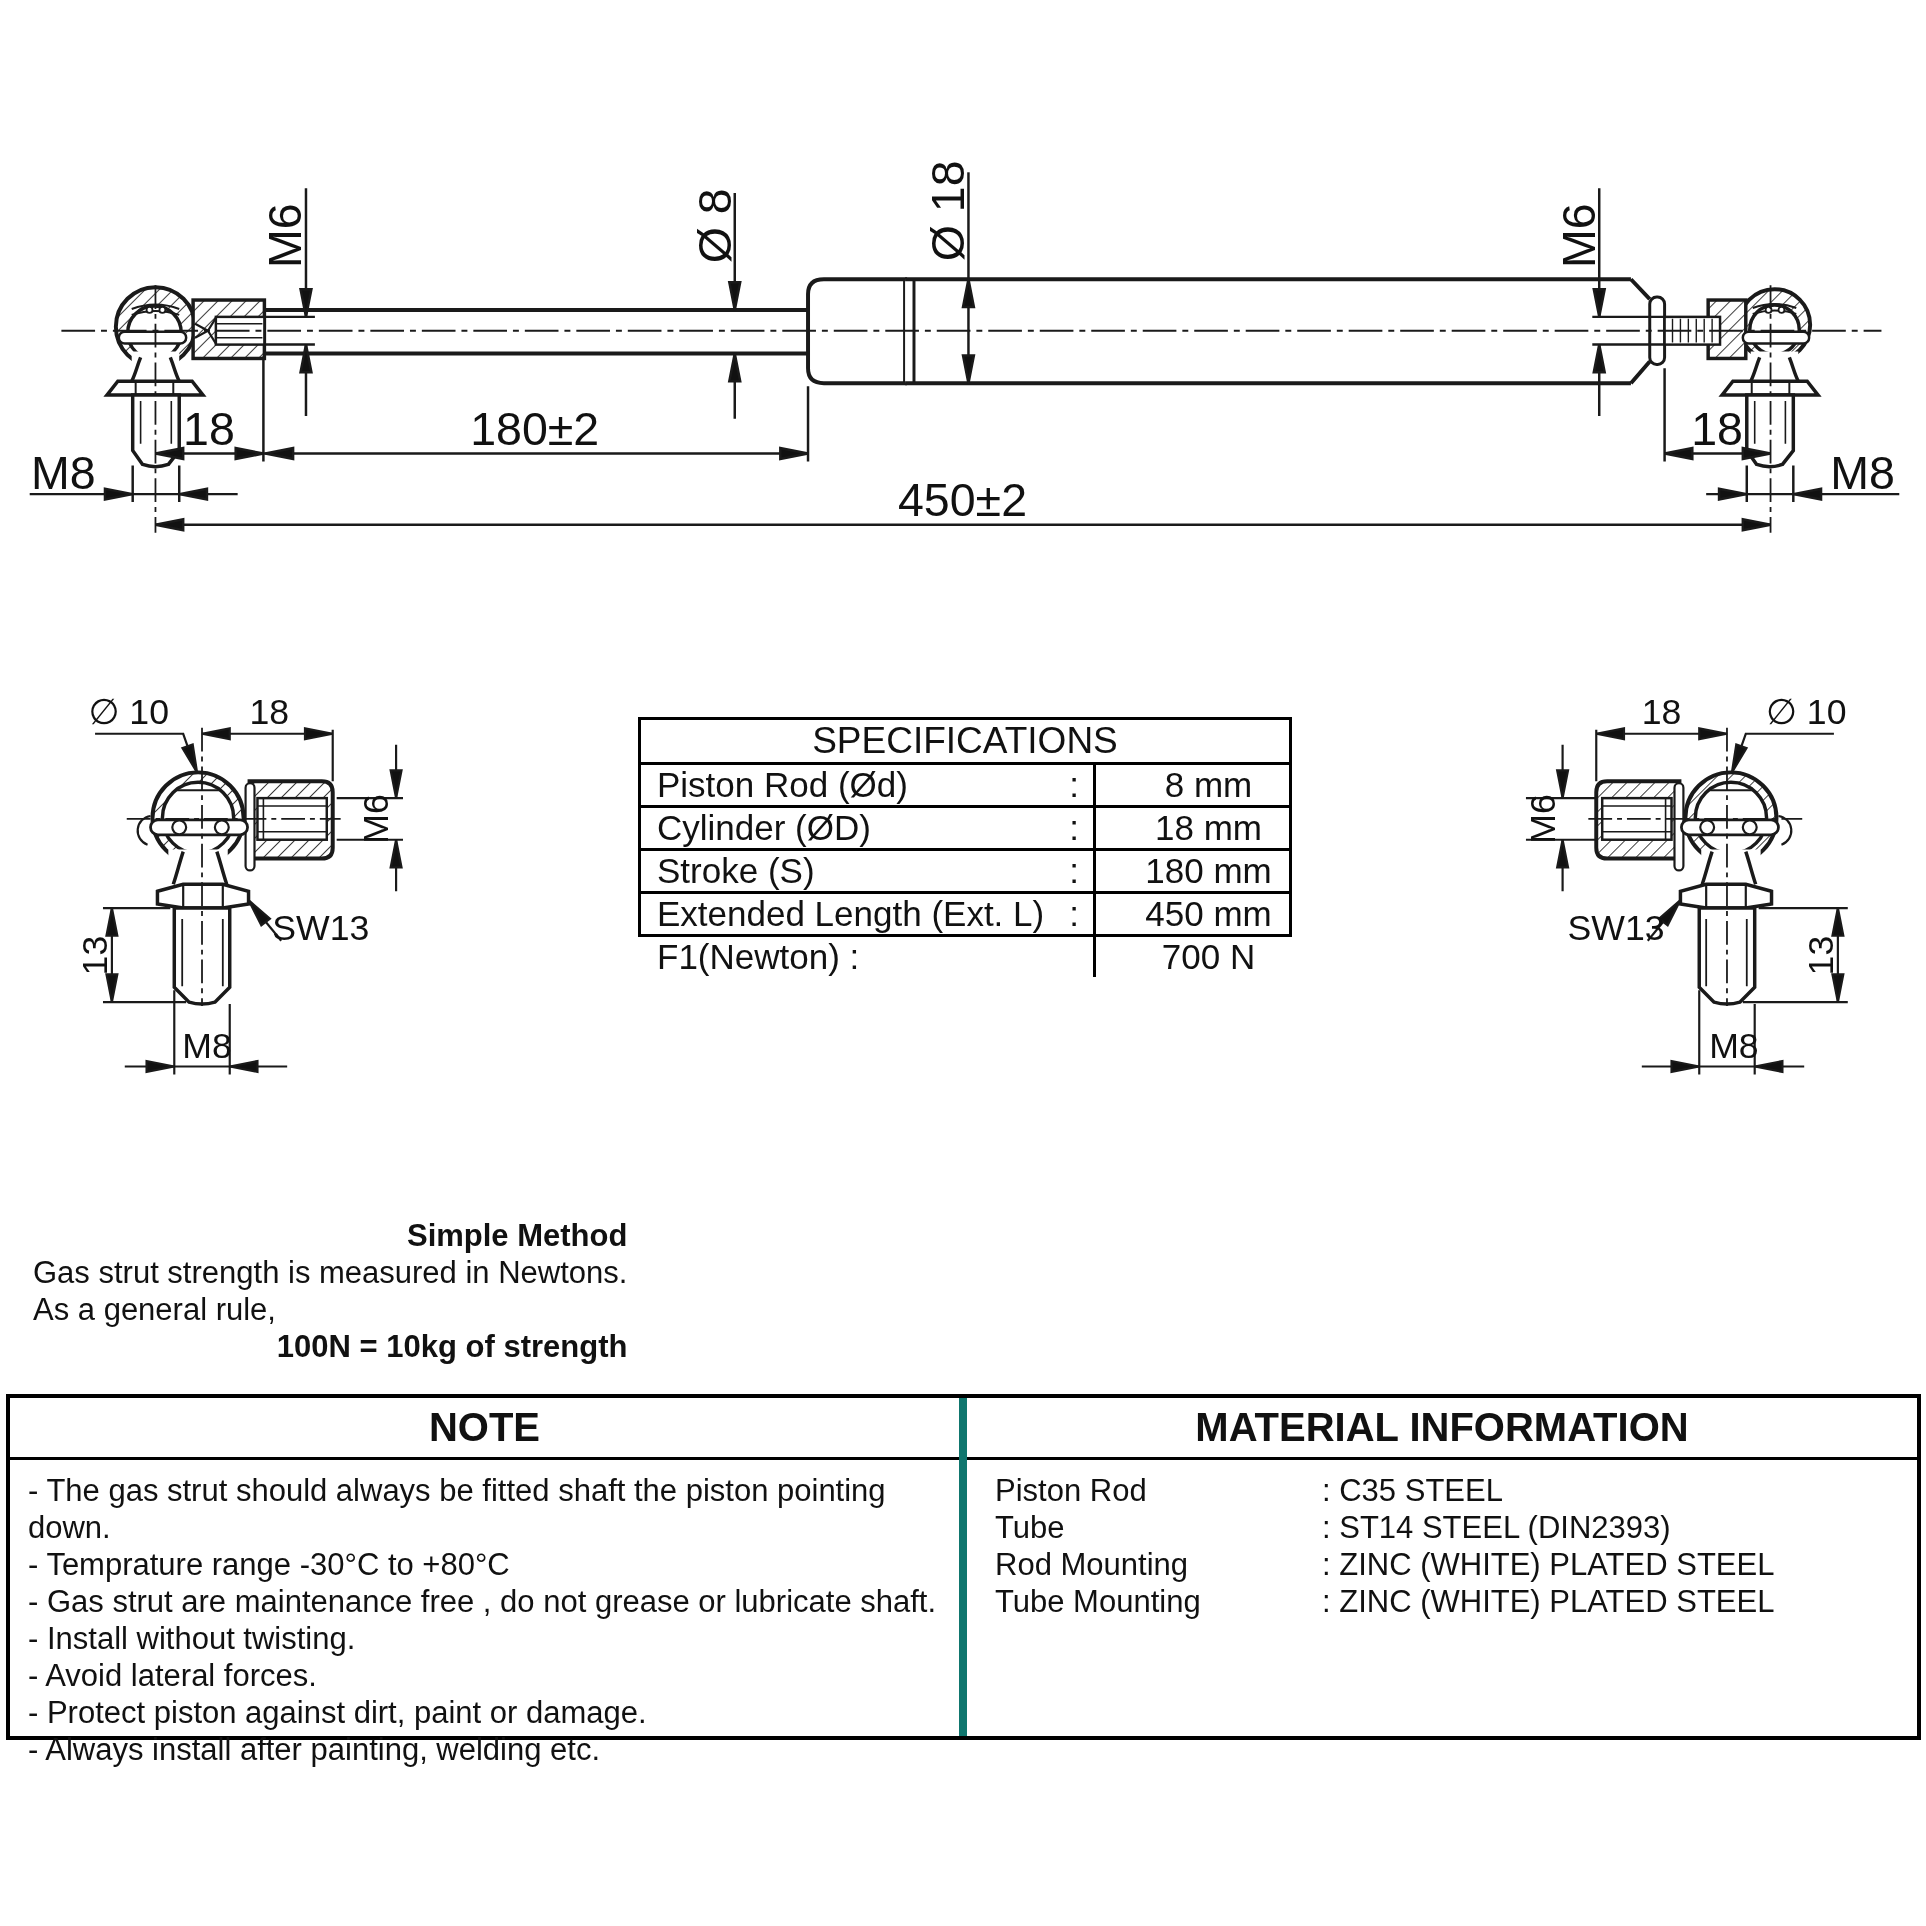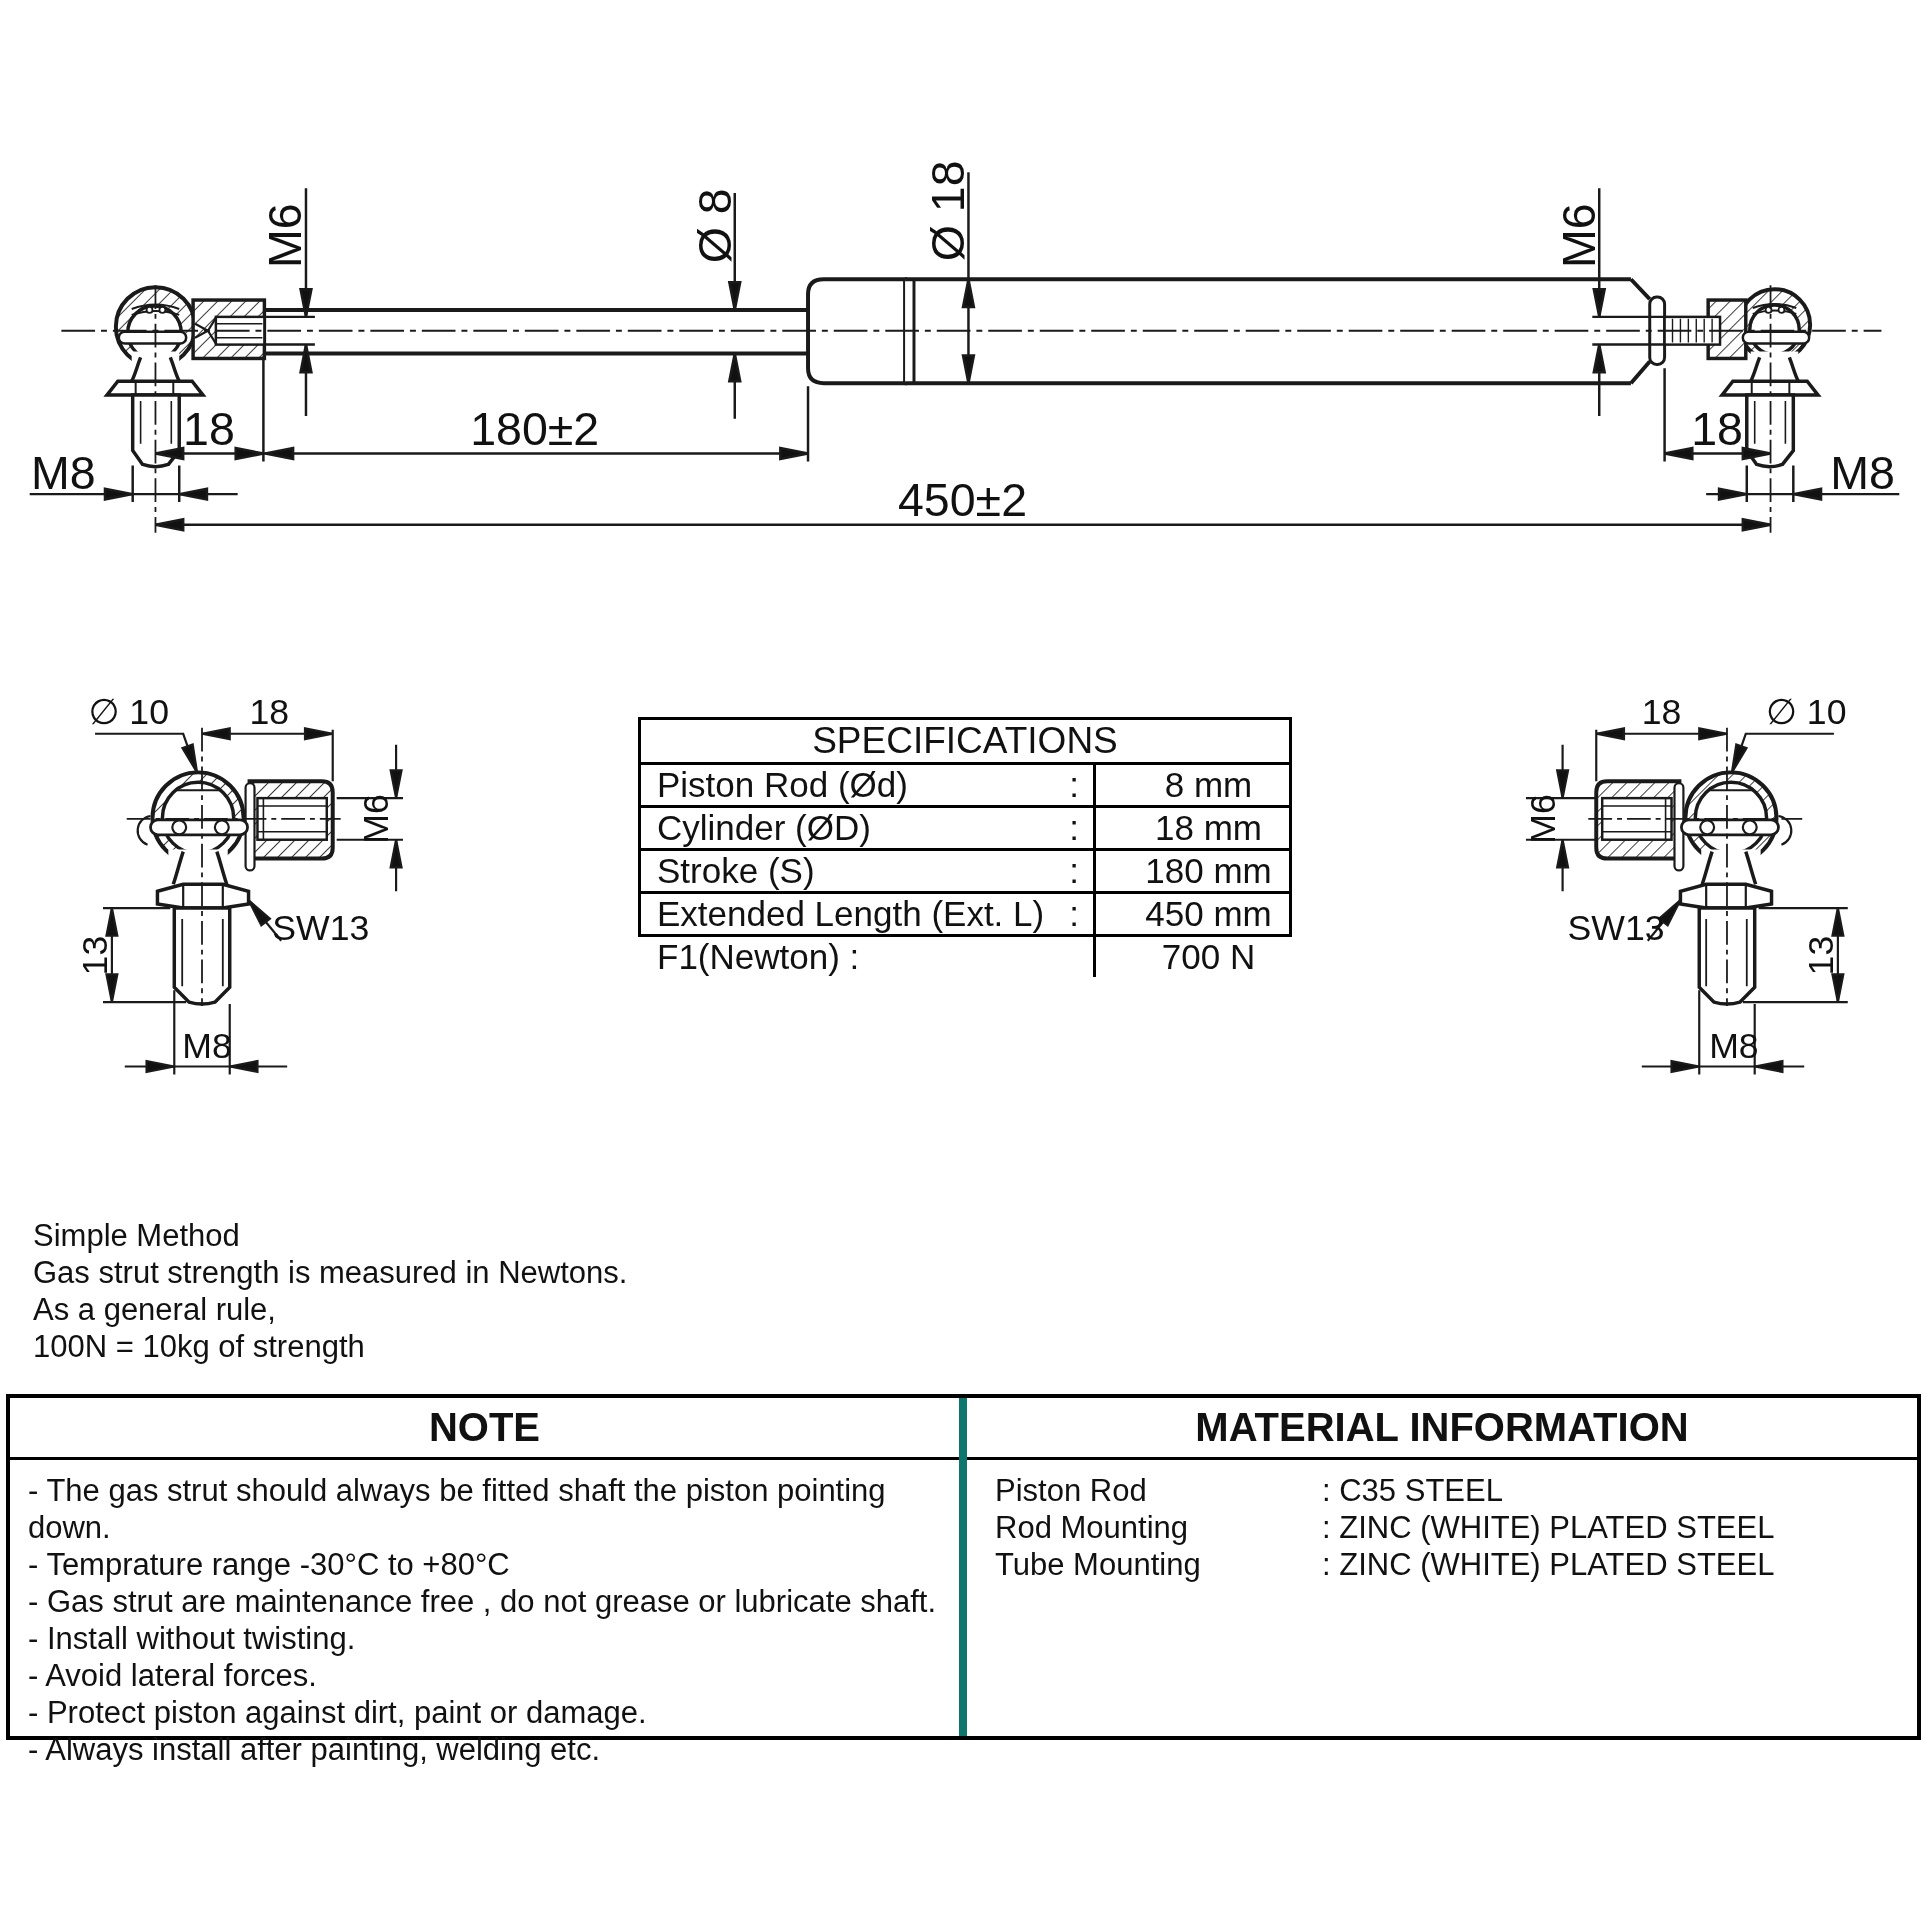--- a/index.html
+++ b/index.html
@@ -11,21 +11,21 @@
 
   
   .spec{left:638px;top:717px;width:654px;height:220px;border:3px solid #000;box-sizing:border-box;display:flex;flex-direction:column;}
   .spec-header{height:50px;display:flex;align-items:center;justify-content:center;font-size:37px;}
   .spec-row{flex:1;display:flex;border-top:3px solid #000;}
   .spec-label{width:455px;box-sizing:border-box;border-right:3px solid #000;display:flex;justify-content:space-between;align-items:center;padding:0 14px 0 16px;font-size:35px;}
   .spec-value{flex:1;display:flex;align-items:center;justify-content:center;padding-left:32px;font-size:35px;}
 
   
   .method{left:33px;top:1217px;font-size:31px;line-height:37px;}
-  .bold{font-weight:normal;}
+  .bold{font-weight:bold;text-align:right;}
 
   
   .bottomtable{left:6px;top:1394px;width:1915px;height:346px;border:4px solid #000;box-sizing:border-box;display:flex;}
   .bt-cell{display:flex;flex-direction:column;box-sizing:border-box;}
   .bt-left{width:957px;border-right:8px solid #0f766e;}
   .bt-right{flex:1;}
   .bt-header{height:59px;border-bottom:3px solid #000;display:flex;align-items:center;justify-content:center;font-weight:bold;font-size:40px;flex:none;}
   .bt-body{padding:12px 14px 0 18px;font-size:31px;line-height:37px;}
   .mat-row{display:flex;}
   .mat-label{width:327px;flex:none;}
@@ -314,20 +314,24 @@
     </div>
   </div>
   <div class="bt-cell bt-right">
     <div class="bt-header">MATERIAL INFORMATION</div>
     <div class="bt-body" style="padding-left:28px;">
       <div class="mat-row">
         <div class="mat-label">Piston Rod</div>
         <div>: C35 STEEL</div>
       </div>
       <div class="mat-row">
+        <div class="mat-label">Tube</div>
+        <div>: ST14 STEEL (DIN2393)</div>
+      </div>
+      <div class="mat-row">
         <div class="mat-label">Rod Mounting</div>
         <div>: ZINC (WHITE) PLATED STEEL</div>
       </div>
       <div class="mat-row">
         <div class="mat-label">Tube Mounting</div>
         <div>: ZINC (WHITE) PLATED STEEL</div>
       </div>
     </div>
   </div>
 </div>

